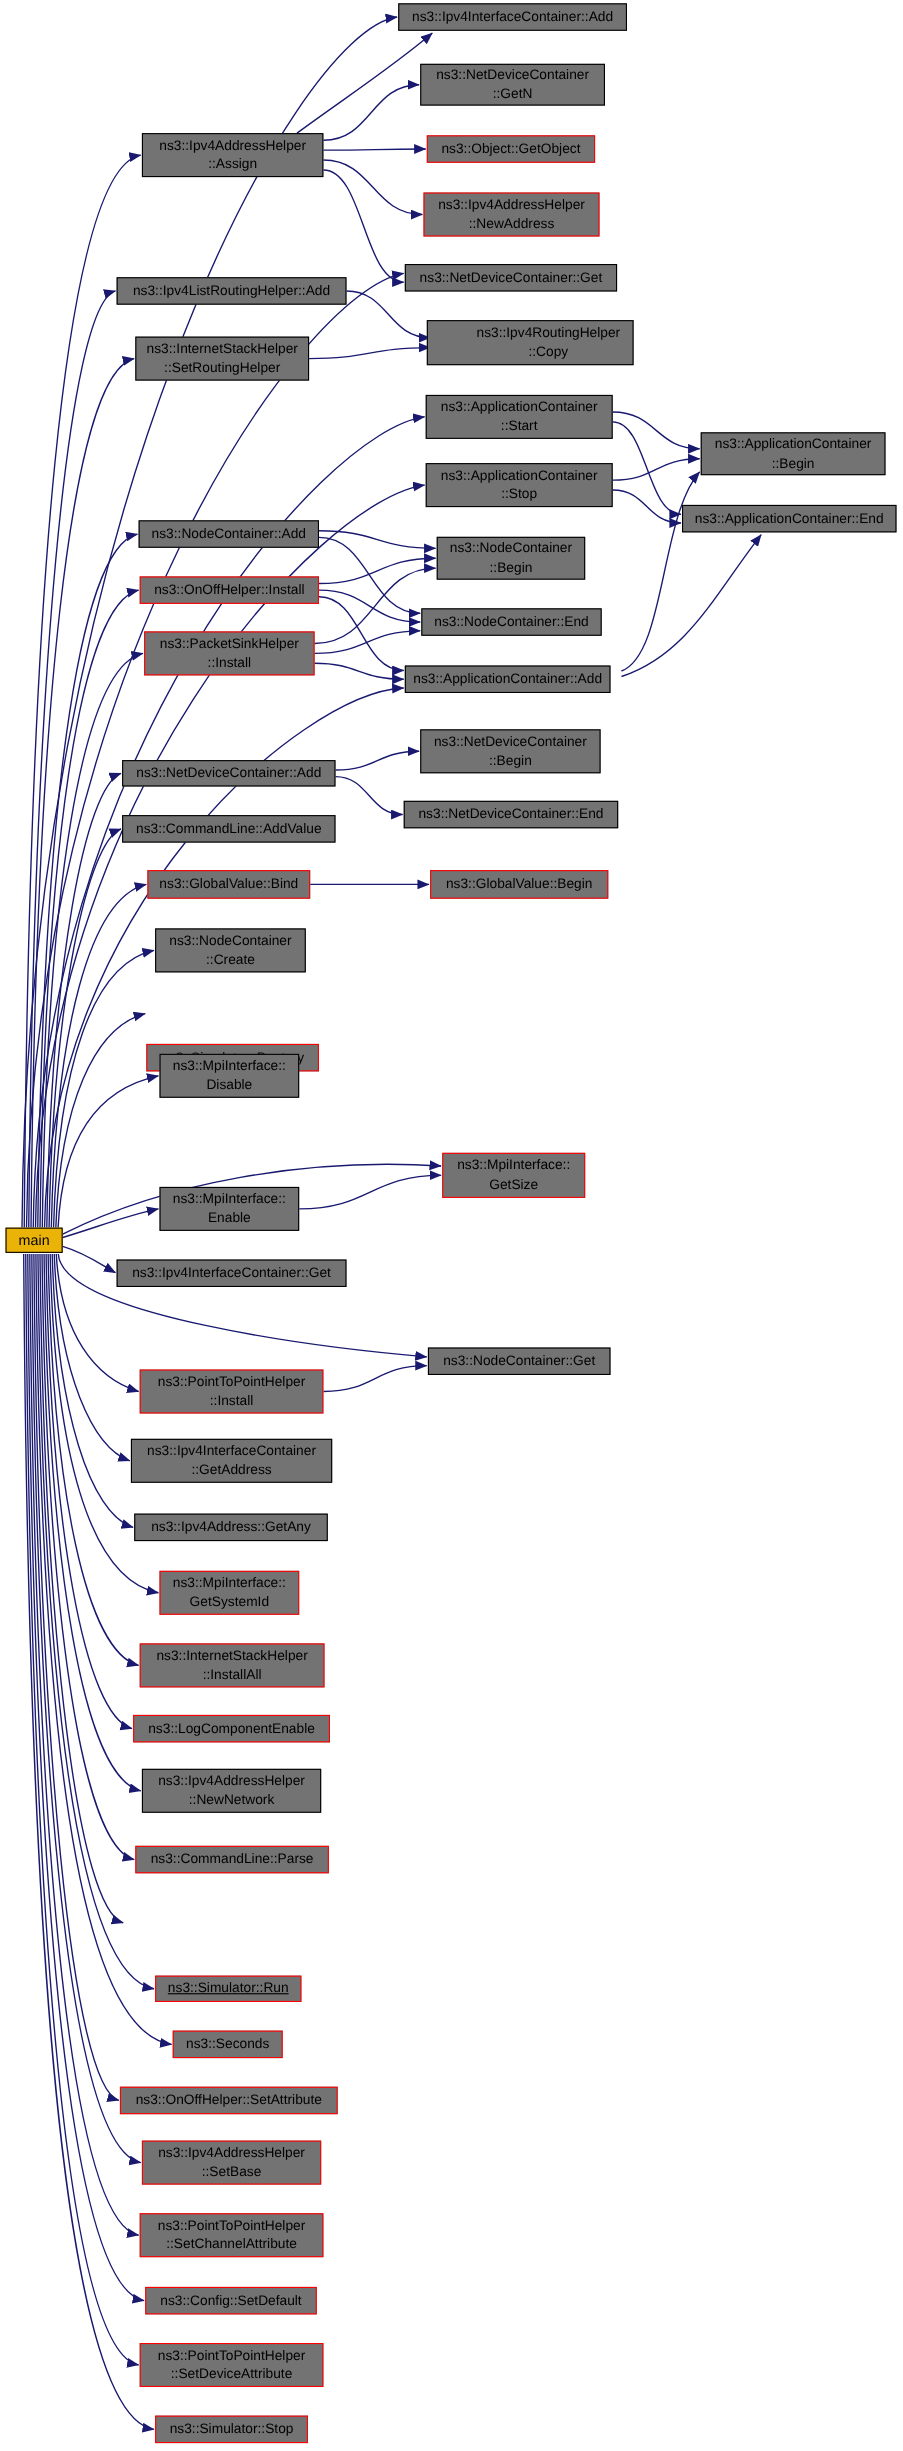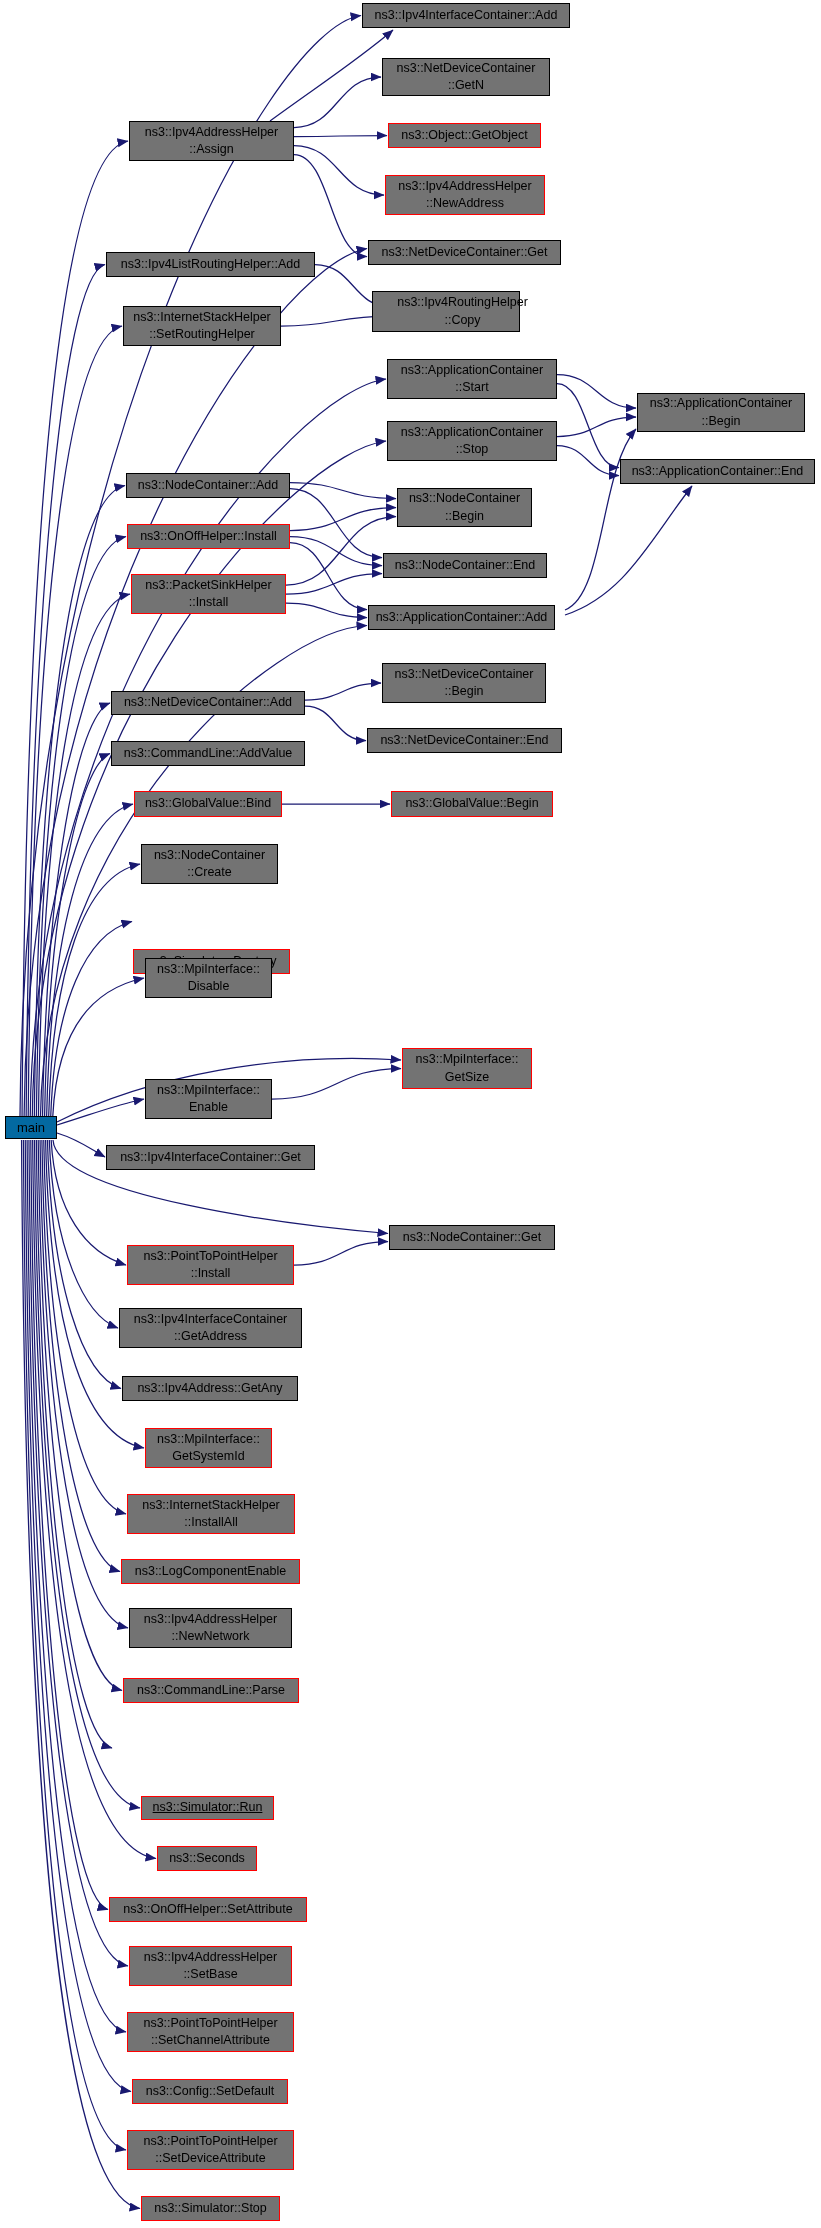--- a/index.html
+++ b/index.html
@@ -6,21 +6,21 @@
   #canvas{position:relative;width:821px;height:2228px;background:#ffffff;overflow:hidden;}
   #edge-layer{position:absolute;left:0;top:0;z-index:1;}
   .node{
     position:absolute;z-index:2;display:flex;align-items:center;justify-content:center;
     text-align:center;font-family:"Liberation Sans","DejaVu Sans",sans-serif;
     font-size:12.5px;line-height:1.38;color:#000;background:#737373;
     white-space:pre-line;box-sizing:border-box;cursor:pointer;
   }
   .node.b-black{border:1.4px solid #000000;}
   .node.b-red{border:1.6px solid #ff0000;}
-  .node.b-main{border:1.8px solid #000000;background:#0369a1;cursor:default;font-size:13px;}
+  .node.b-main{border:1.8px solid #000000;background:#eab308;cursor:default;font-size:13px;}
 </style>
 </head>
 <body>
 
 <div id="canvas">
   <svg id="edge-layer" width="821" height="2228" viewBox="0 0 821 2228" xmlns="http://www.w3.org/2000/svg">
     <defs>
       <marker id="arrow" markerUnits="userSpaceOnUse" markerWidth="12" markerHeight="10" refX="10.5" refY="4.5" orient="auto">
         <path d="M0,0 L11,4.5 L0,9 Z" fill="#191970"></path>
       </marker>
@@ -137,21 +137,21 @@
     <div class="node b-red" style="left: 127px; top: 2130px; width: 167px; height: 40px;">ns3::PointToPointHelper
 ::SetDeviceAttribute</div>
     <div class="node b-red" style="left: 141px; top: 2196px; width: 139px; height: 25px;">ns3::Simulator::Stop</div>
     <div class="node b-black" style="left: 362px; top: 3px; width: 208px; height: 25px;">ns3::Ipv4InterfaceContainer::Add</div>
     <div class="node b-black" style="left: 382px; top: 58px; width: 168px; height: 38px;">ns3::NetDeviceContainer
 ::GetN</div>
     <div class="node b-red" style="left: 388px; top: 123px; width: 153px; height: 25px;">ns3::Object::GetObject</div>
     <div class="node b-red" style="left: 385px; top: 175px; width: 160px; height: 40px;">ns3::Ipv4AddressHelper
 ::NewAddress</div>
     <div class="node b-black" style="left: 368px; top: 240px; width: 193px; height: 25px;">ns3::NetDeviceContainer::Get</div>
-    <div class="node b-black" style="left: 372px; top: 291px; width: 148px; height: 41px; padding-left: 33px;">ns3::Ipv4RoutingHelper
+    <div class="node b-black" style="left: 388px; top: 291px; width: 188px; height: 41px; padding-left: 33px;">ns3::Ipv4RoutingHelper
 ::Copy</div>
     <div class="node b-black" style="left: 387px; top: 359px; width: 170px; height: 40px;">ns3::ApplicationContainer
 ::Start</div>
     <div class="node b-black" style="left: 387px; top: 421px; width: 170px; height: 40px;">ns3::ApplicationContainer
 ::Stop</div>
     <div class="node b-black" style="left: 397px; top: 488px; width: 135px; height: 39px;">ns3::NodeContainer
 ::Begin</div>
     <div class="node b-black" style="left: 383px; top: 553px; width: 164px; height: 25px;">ns3::NodeContainer::End</div>
     <div class="node b-black" style="left: 368px; top: 605px; width: 187px; height: 25px;">ns3::ApplicationContainer::Add</div>
     <div class="node b-black" style="left: 382px; top: 663px; width: 164px; height: 40px;">ns3::NetDeviceContainer

